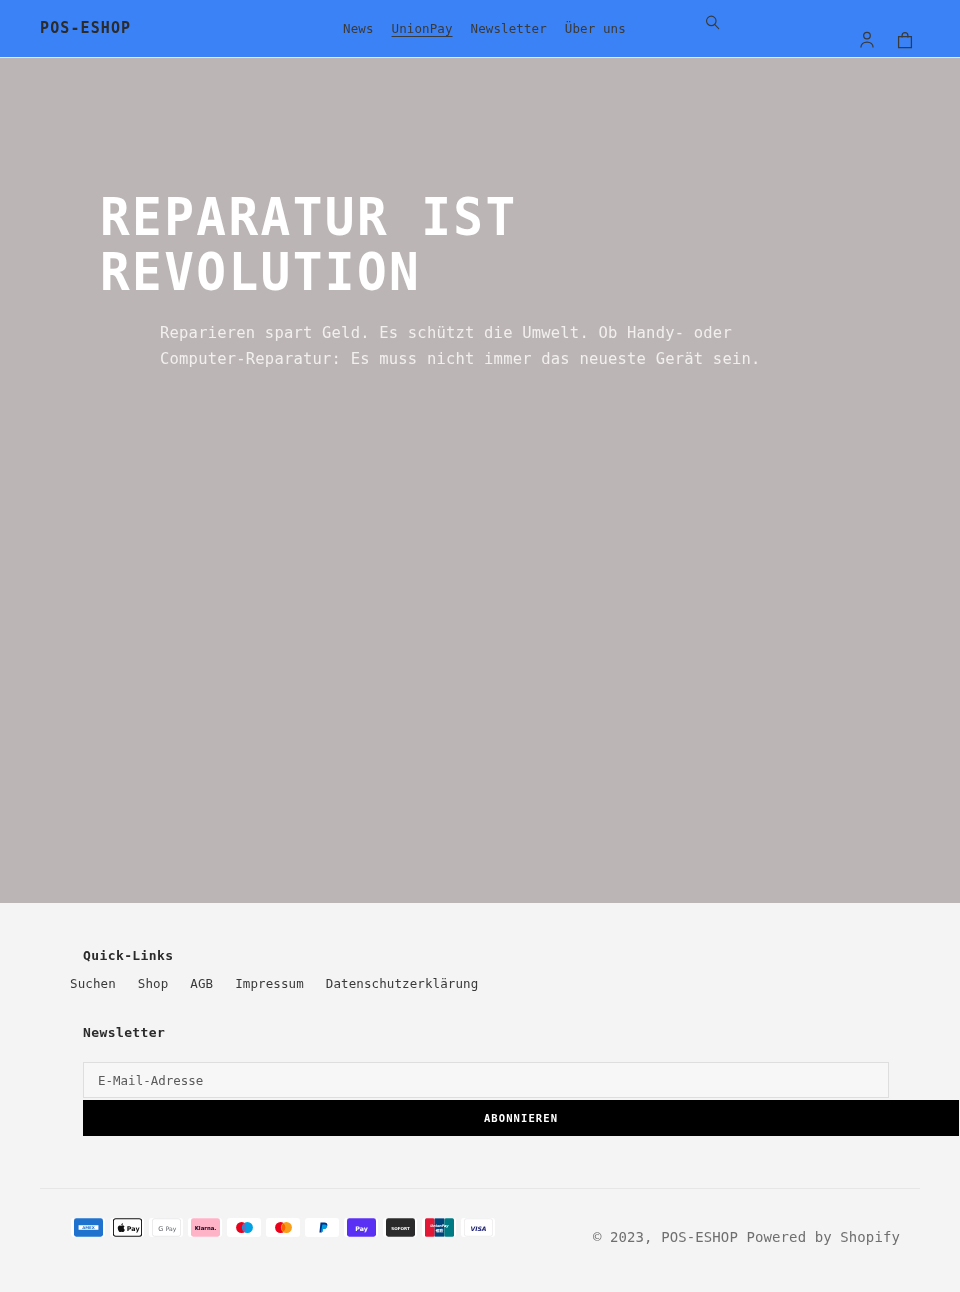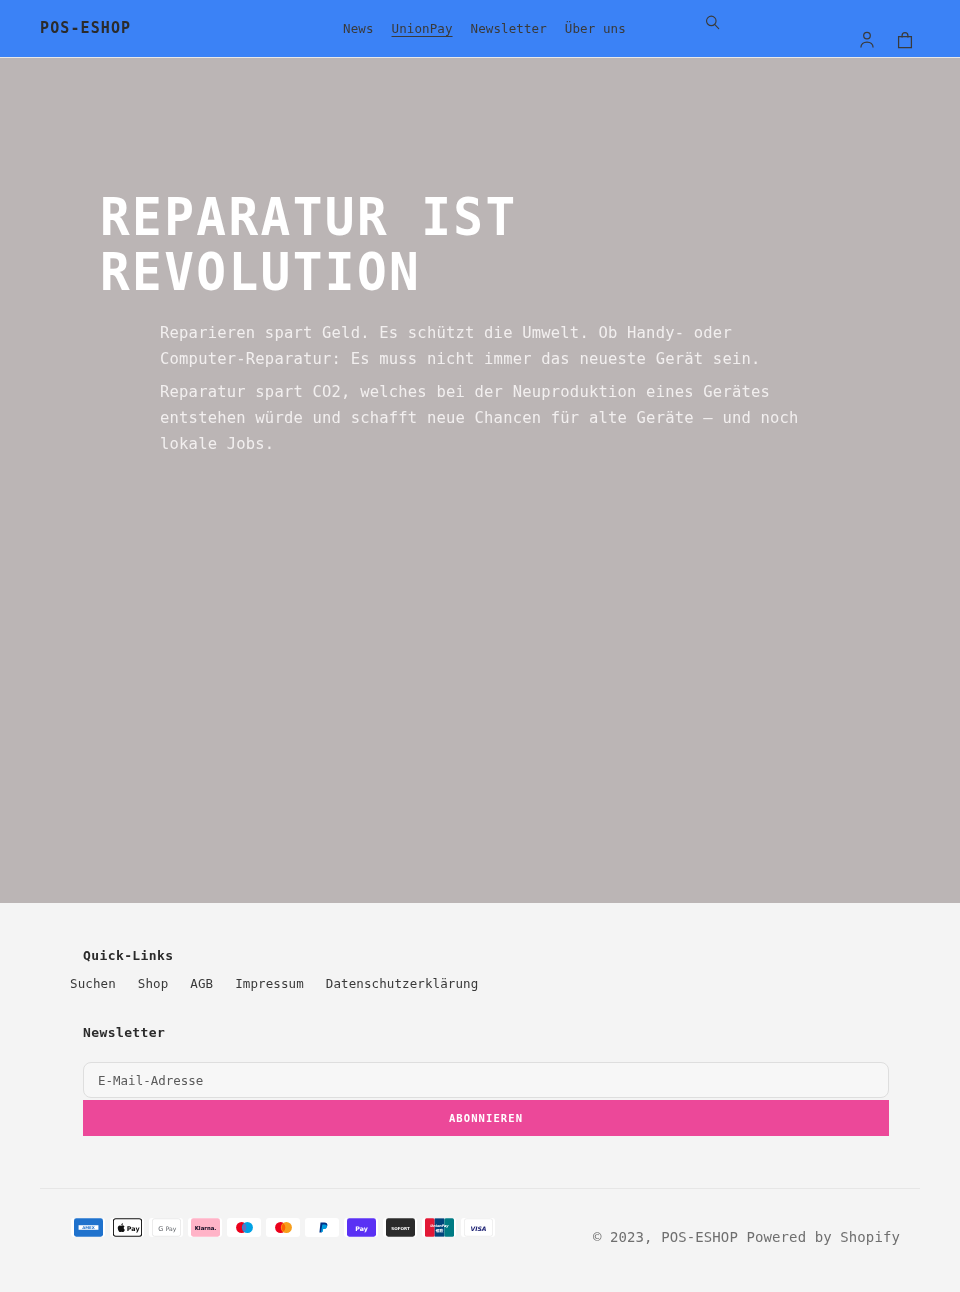--- a/index.html
+++ b/index.html
@@ -122,21 +122,21 @@
   .hero-title {
     margin: 0 0 22px 0;
     font-size: 52px;
     line-height: 1.05;
     font-weight: 700;
     color: #ffffff;
     letter-spacing: 2.5px;
     transform: scaleX(0.95);
   }
   .hero-para {
-    margin: 8px;
+    margin: 18px;
     font-size: 15.5px;
     line-height: 25.6px;
     color: #f2efef;
     letter-spacing: 0.2px;
     max-width: 640px;
     margin-left: auto;
     margin-right: auto;
   }
   .hero-para + .hero-para { margin-top: 0; }
 
@@ -193,33 +193,33 @@
     color: #2b2b2b;
     letter-spacing: 0.4px;
   }
   .newsletter-input {
     display: block;
     width: 806px;
     height: 36px;
     padding: 16px 14px;
     background: #f7f7f7;
     border: 1px solid #dedede;
-    border-radius: 8px;
+    border-radius: 0;
     font-family: "DejaVu Sans Mono", "Liberation Mono", monospace;
     font-size: 12.5px;
     color: #3a3a3a;
     outline: none;
   }
   .newsletter-input::placeholder { color: #5a5a5a; opacity: 1; }
   .newsletter-submit {
     display: block;
-    width: 806px;
+    width: 876px;
     height: 36px;
     margin-top: 2px;
-    background: #ec4899;
+    background: #000000;
     color: #ffffff;
     border: 0;
     border-radius: 0;
     font-family: "DejaVu Sans Mono", "Liberation Mono", monospace;
     font-size: 10.5px;
     font-weight: 700;
     letter-spacing: 1.1px;
     cursor: pointer;
   }
 
@@ -305,21 +305,20 @@
       </button>
     </div>
 
   </div>
 </header>
 
 <section class="hero">
   <div class="hero-content">
     <h1 class="hero-title">REPARATUR IST REVOLUTION</h1>
     <p class="hero-para">Reparieren spart Geld. Es schützt die Umwelt. Ob Handy- oder Computer-Reparatur: Es muss nicht immer das neueste Gerät sein.</p>
-    <p class="hero-para">Reparatur spart CO2, welches bei der Neuproduktion eines Gerätes entstehen würde und schafft neue Chancen für alte Geräte — und noch lokale Jobs.</p>
   </div>
 </section>
 
 <footer class="site-footer">
   <div class="footer-inner">
 
     <h2 class="quick-links-heading">Quick-Links</h2>
 
     <ul class="quick-links">
       <li><a href="#">Suchen</a></li>

